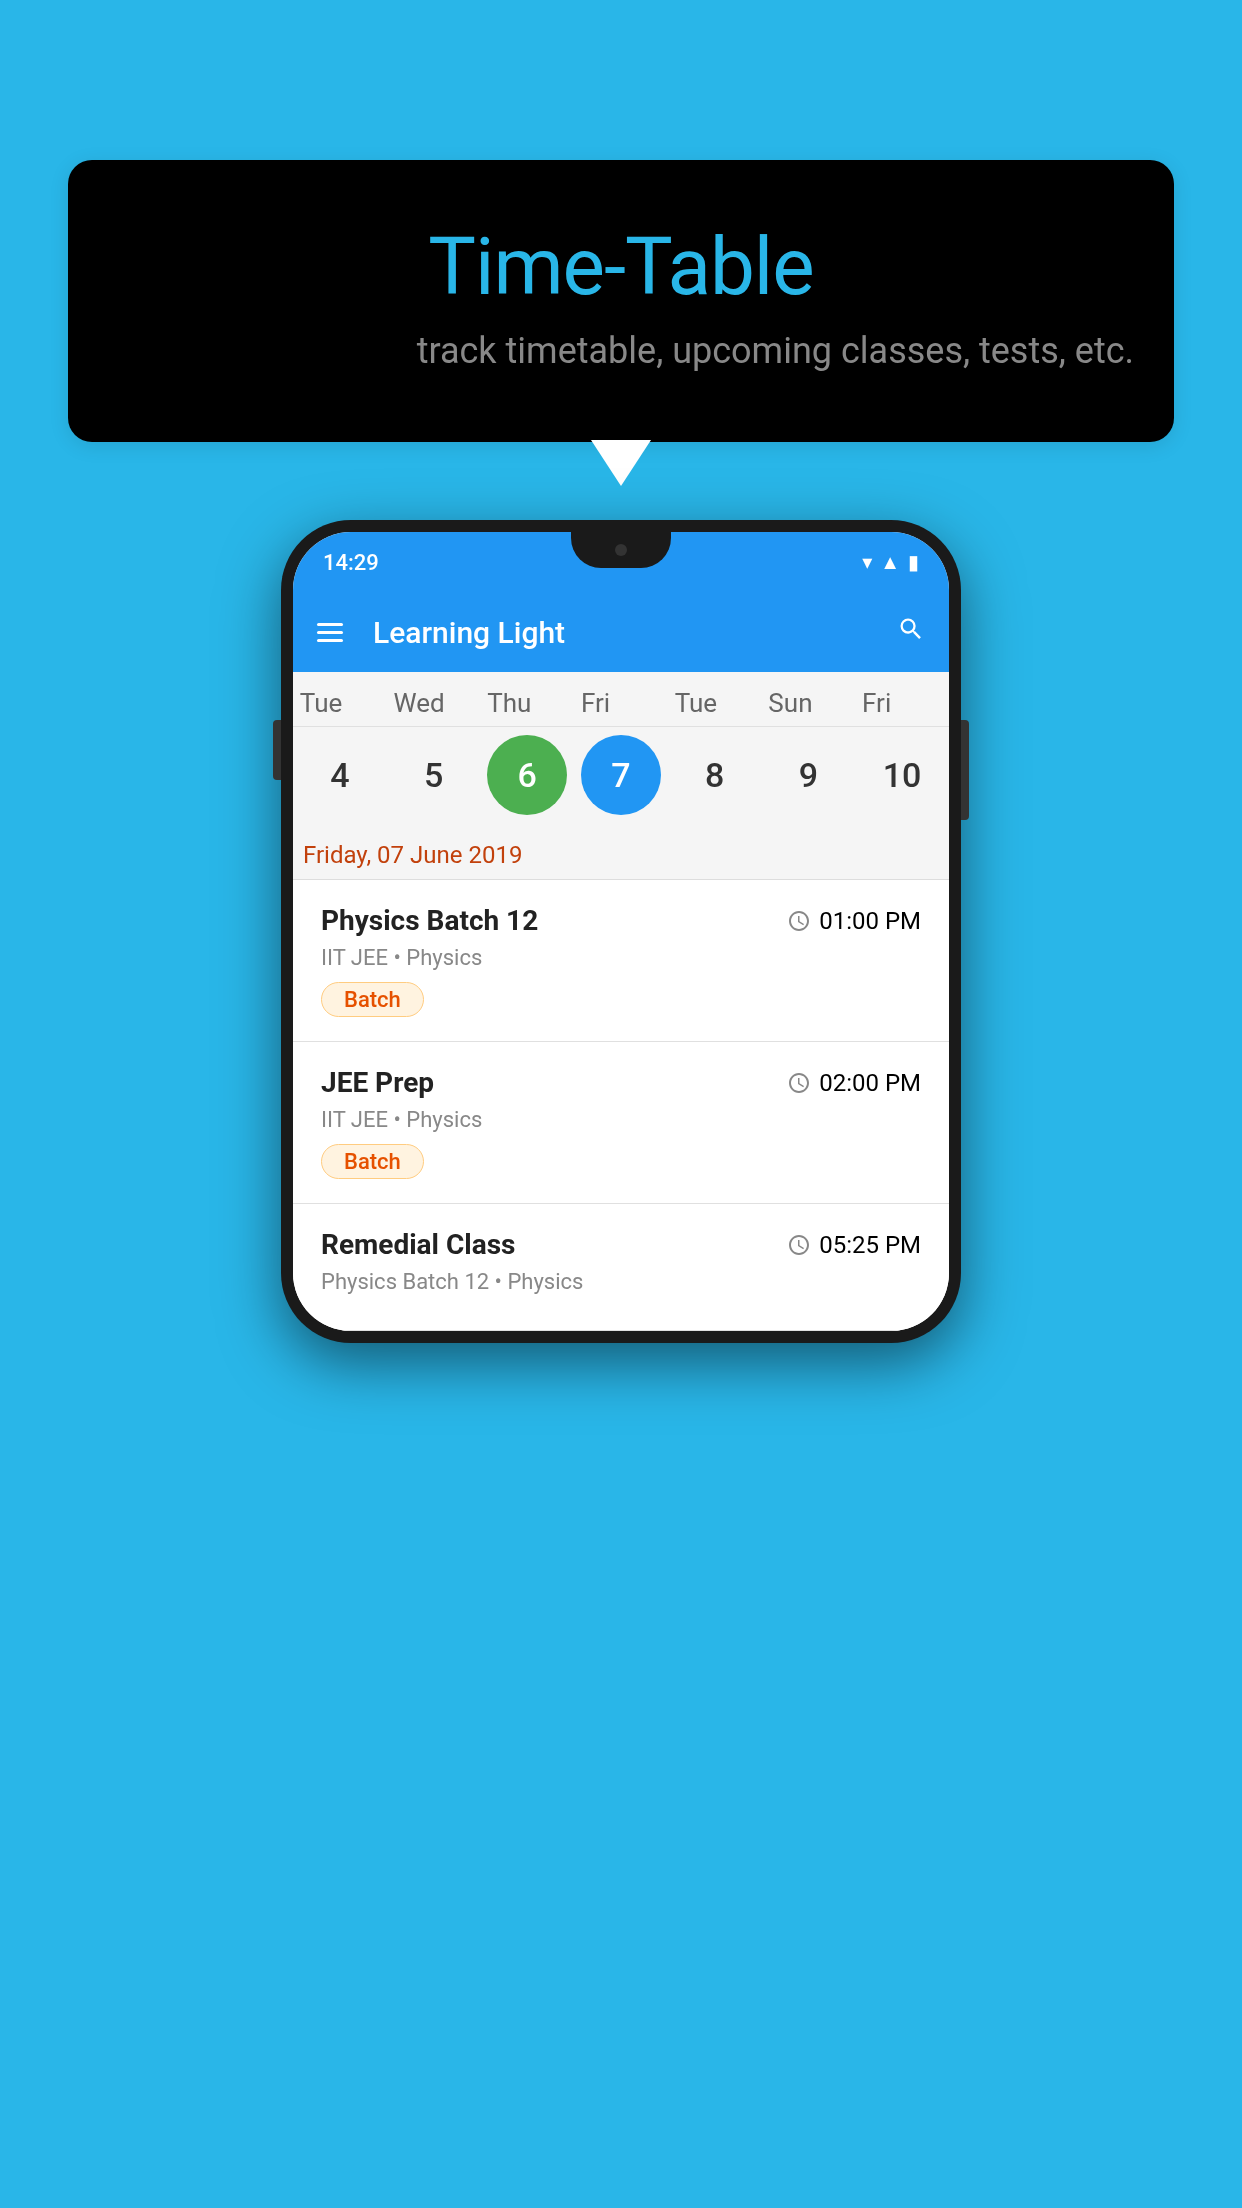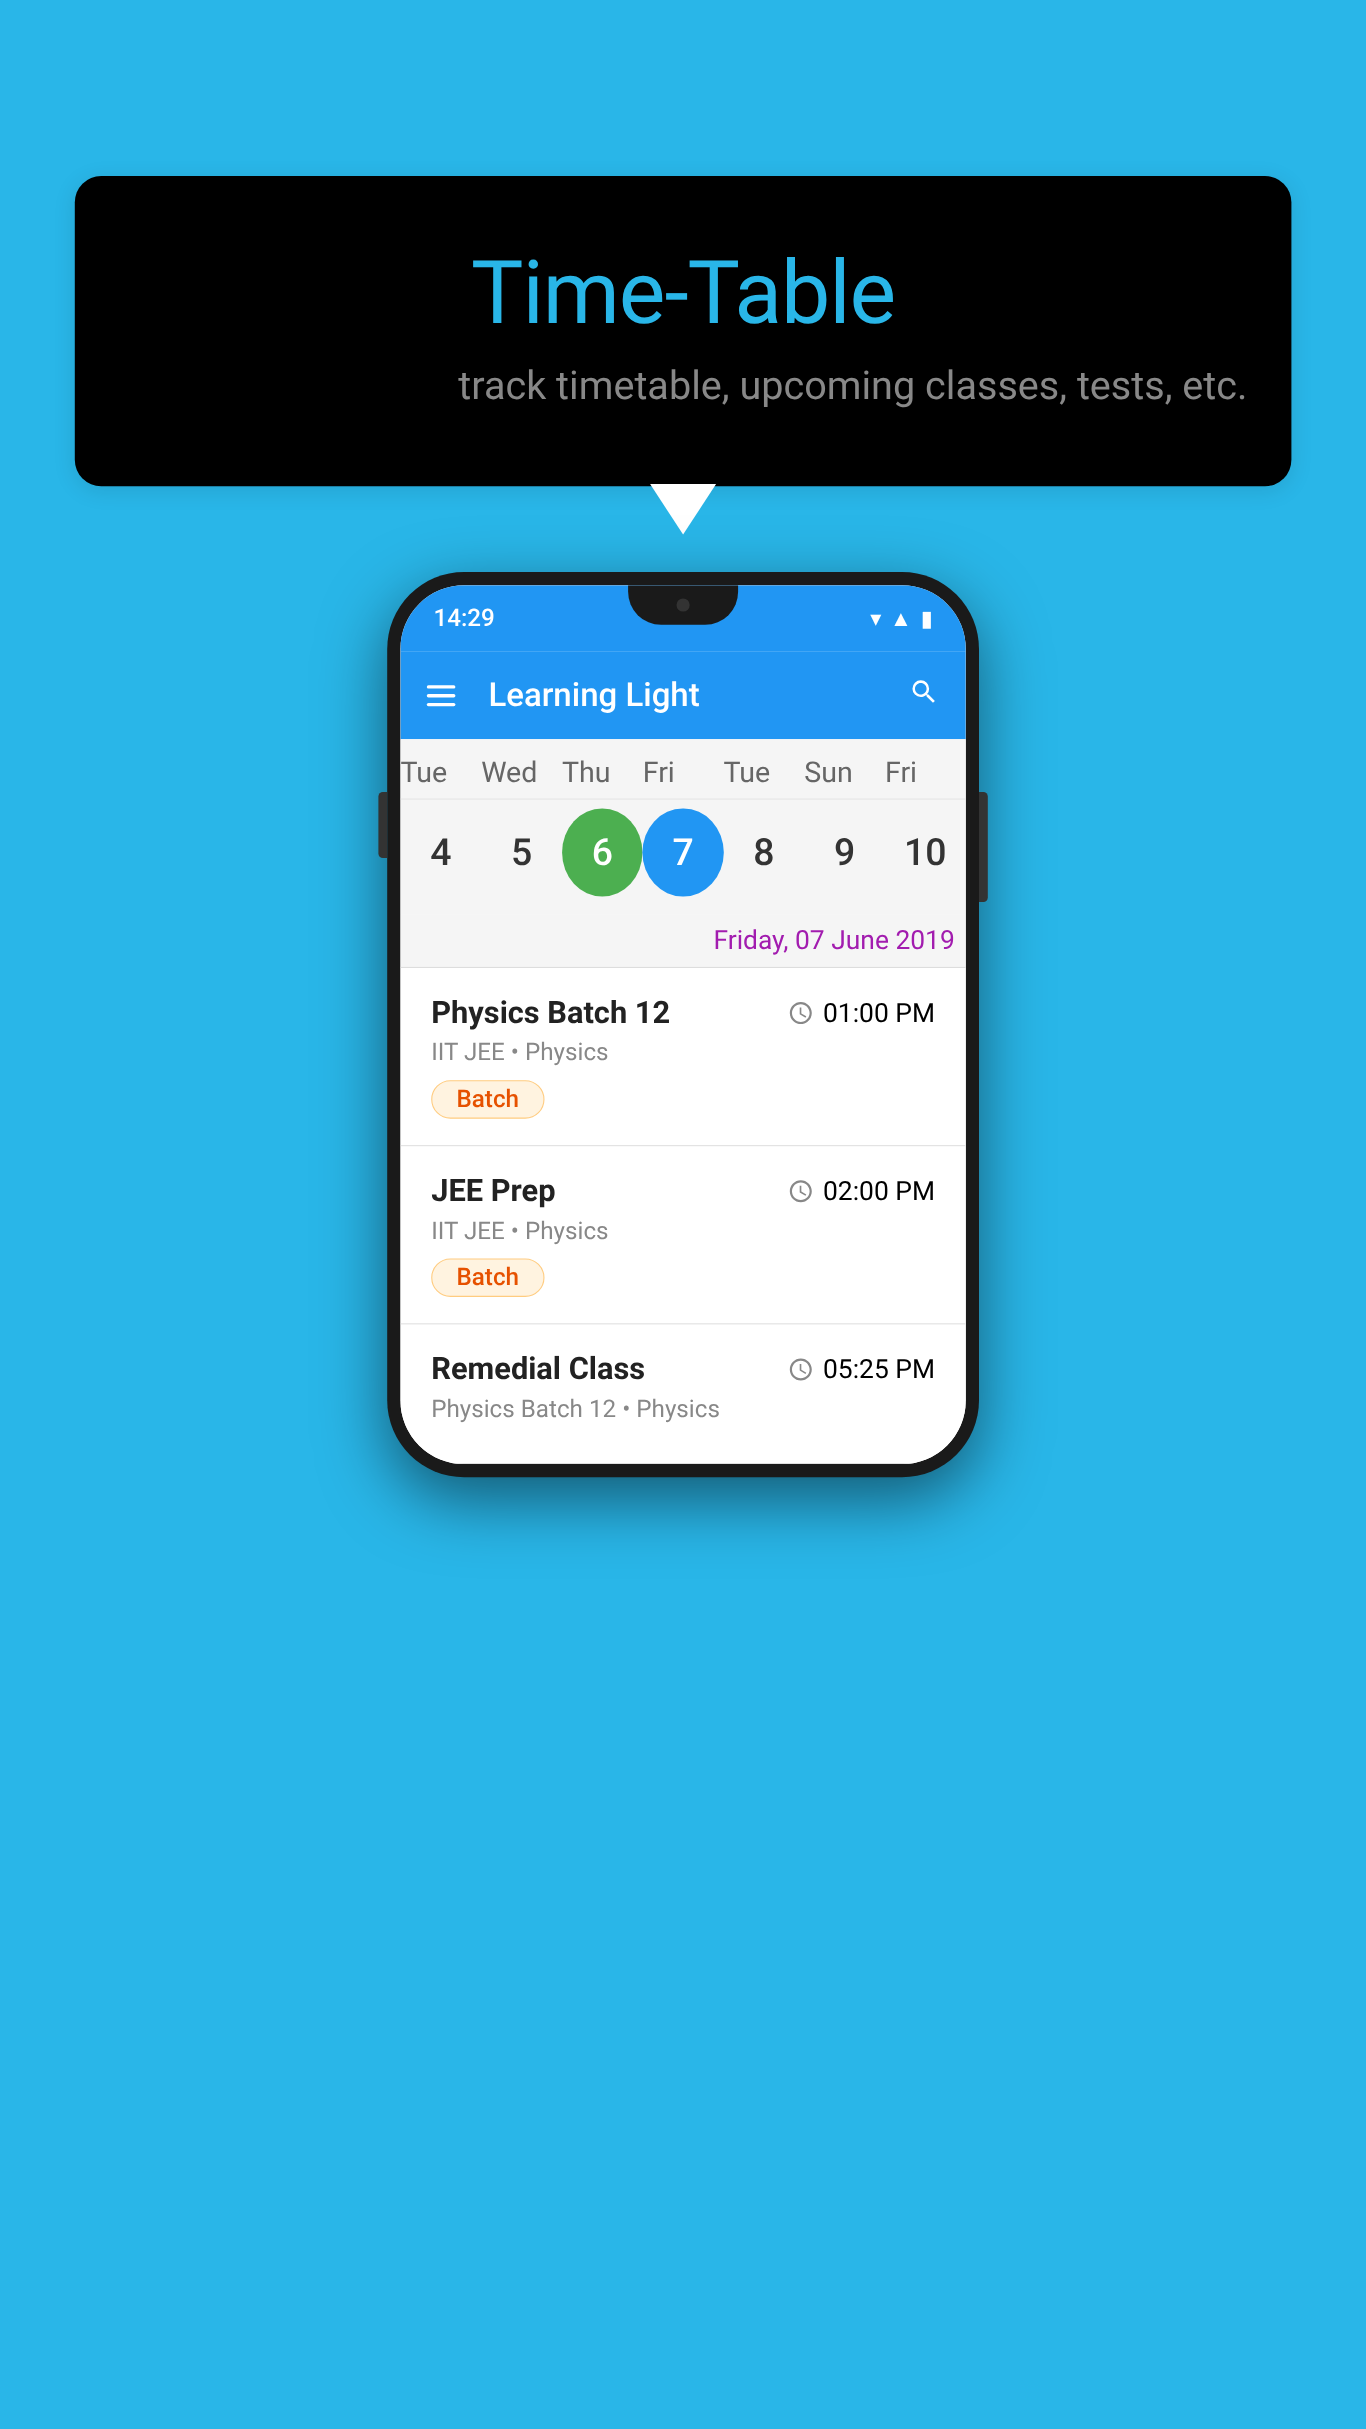--- a/index.html
+++ b/index.html
@@ -58,21 +58,21 @@
       font-weight: 400;
       text-align: right;
     }
 
     
     .phone-container {
       position: absolute;
       top: 520px;
       left: 50%;
       transform: translateX(-50%);
-      width: 538px;
+      width: 680px;
     }
 
     .phone-frame {
       background: #1a1a1a;
       border-radius: 70px;
       padding: 12px;
       box-shadow: 0 20px 60px rgba(0,0,0,0.5);
       position: relative;
     }
 
@@ -239,24 +239,24 @@
     }
 
     .date-item.selected {
       background: #2196f3;
       color: white;
       border-radius: 50%;
     }
 
     .selected-date-label {
       background: #f5f5f5;
-      text-align: right;
+      text-align: left;
       padding: 10px;
       font-size: 24px;
-      color: #a21caf;
+      color: #c2410c;
       border-bottom: 1px solid #ddd;
     }
 
     
     .schedule-container {
       background: white;
       overflow-y: auto;
     }
 
     .schedule-item {

